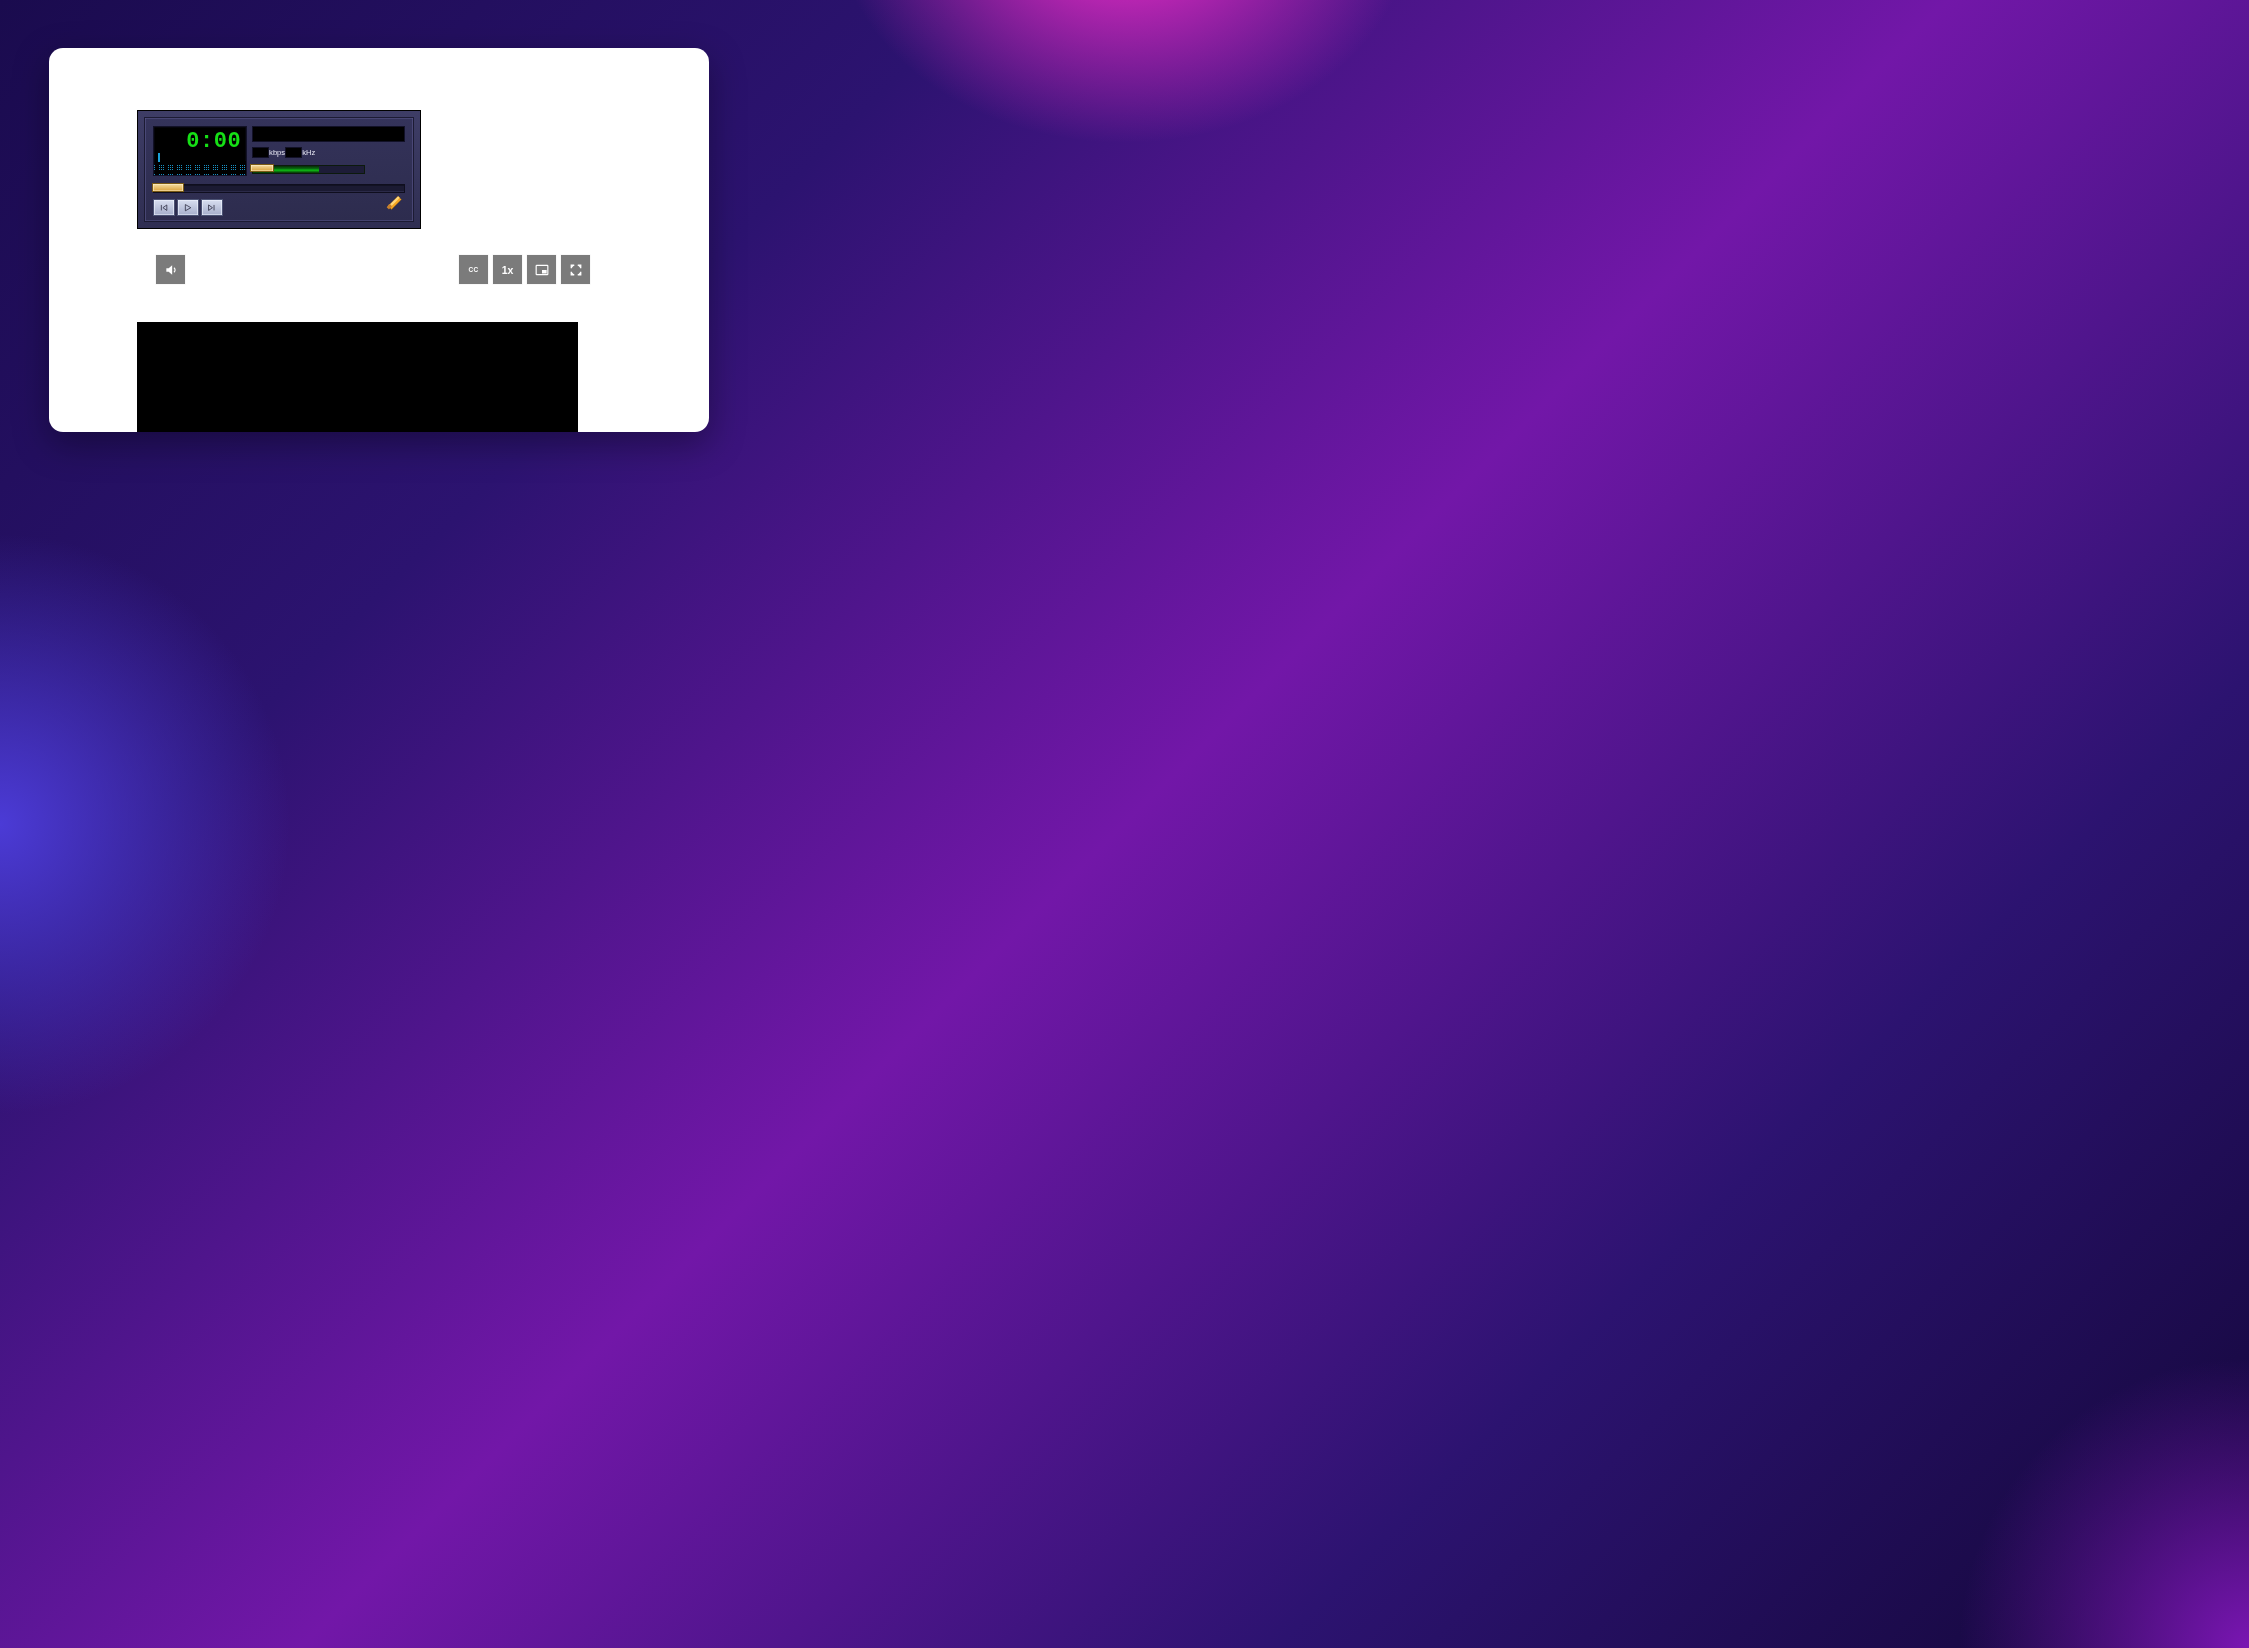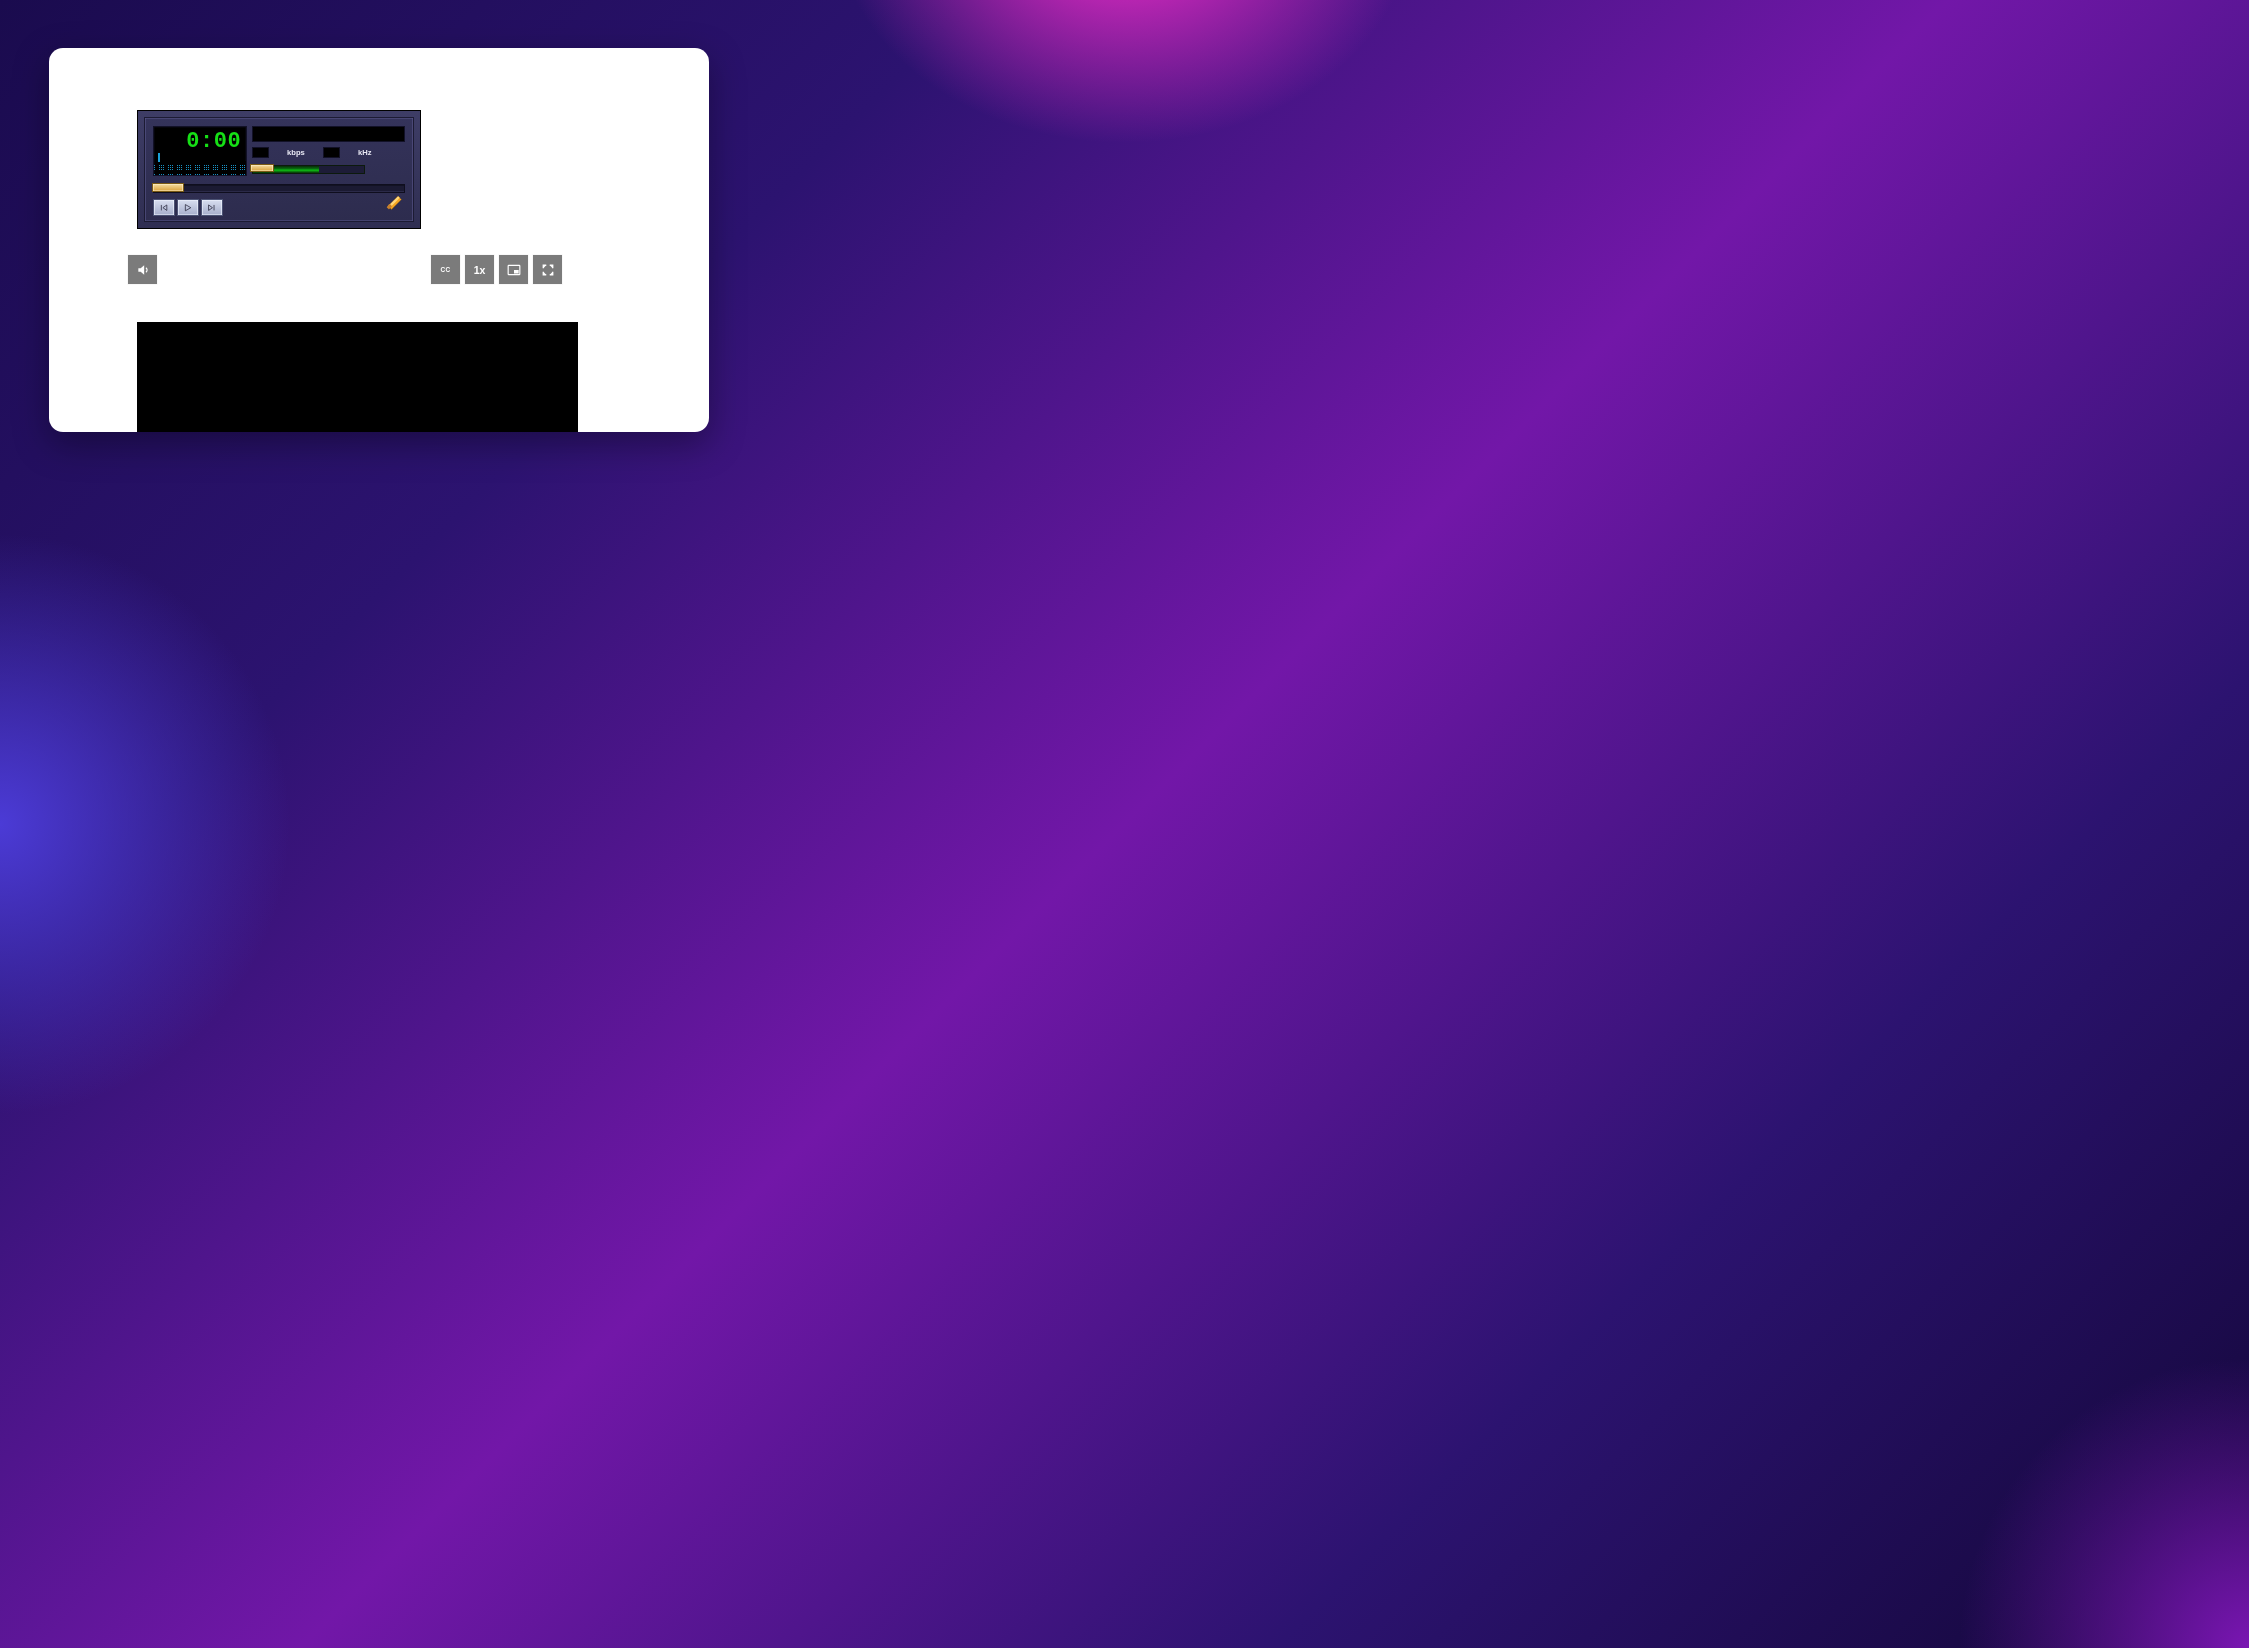--- a/index.html
+++ b/index.html
@@ -57,22 +57,22 @@
     position:absolute;right:4.7px;top:3.5px;
     font-family:"Courier New",monospace;
     font-size:22px;line-height:22px;letter-spacing:0.6px;
     color:#16e016;font-weight:600;
   }
   .marquee{
     position:absolute;left:107px;top:8.2px;right:8.2px;height:16.4px;
     background:#000;border:0.6px solid #121127;box-sizing:border-box;
   }
   .rate-row{
-    position:absolute;left:107px;top:29px;display:flex;align-items:center;gap:18px;
-    font-family:"Verdana",sans-serif;font-size:7.6px;color:#e6e6f2;font-weight:bold;
+    position:absolute;left:107px;top:29px;display:flex;align-items:center;gap:0;
+    font-family:"Verdana",sans-serif;font-size:7.6px;color:#e6e6f2;font-weight:normal;
   }
   .rate-box{width:15.2px;height:9.4px;background:#000;border:0.6px solid #121127;}
   .vol-track{
     position:absolute;left:107px;top:47px;width:111px;height:7px;
     background:linear-gradient(#0a2a0a,#0f6a14 40%,#19b81f 60%,#0a2a0a);
     border:0.6px solid #0d1a0d;
     filter:saturate(1.1);
   }
   .vol-track::after{content:"";position:absolute;left:60%;top:0;bottom:0;right:0;background:#1d1c35;}
   .slider-thumb{
@@ -95,21 +95,21 @@
     border:0.6px solid #4b5274;box-sizing:border-box;
     box-shadow:inset 0 0 0 0.6px #f2f5ff;
     display:flex;align-items:center;justify-content:center;
     cursor:pointer;
   }
   .pbtn svg{width:9.4px;height:9.4px;stroke:#2b2b40;stroke-width:2;fill:none;}
   .logo{
     position:absolute;right:9.4px;bottom:9.4px;width:17.6px;height:17.6px;
   }
   
-  .toolbar{position:absolute;left:79px;top:207px;width:439px;height:29px;}
+  .toolbar{position:absolute;left:107px;top:207px;width:439px;height:29px;}
   .tbtn{
     position:absolute;top:0;width:29px;height:29px;
     background:#7b7b7b;color:#fff;
     display:flex;align-items:center;justify-content:center;
     cursor:pointer;
     box-shadow:0 0 0 0.6px rgba(0,0,0,0.05);
     font-family:Arial,sans-serif;font-weight:bold;
   }
   .tbtn svg{width:14px;height:14px;fill:#fff;}
   .tbtn.small-txt{font-size:6.4px;letter-spacing:0.3px;}

